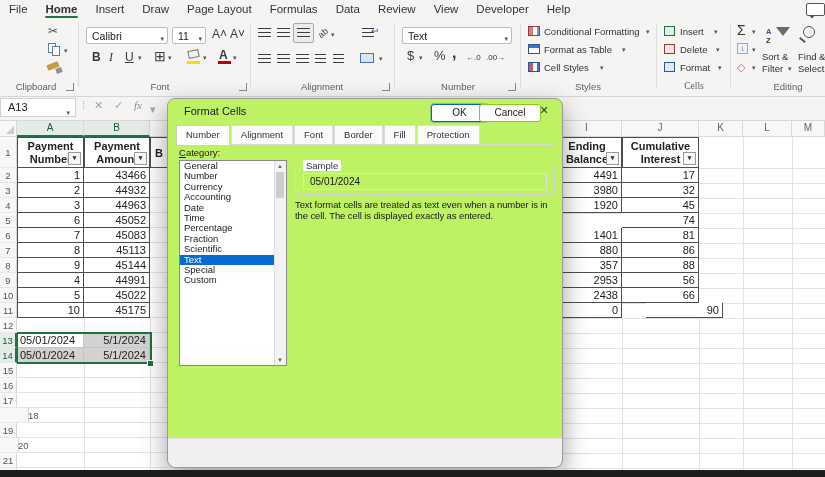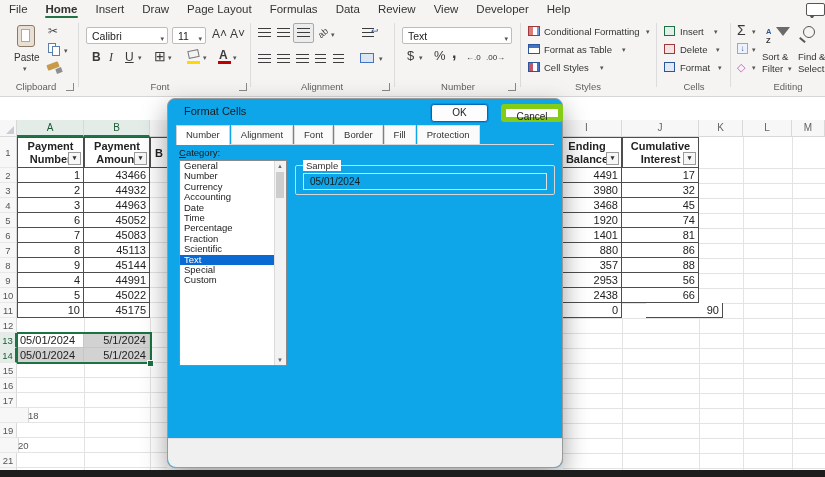--- a/index.html
+++ b/index.html
@@ -43,21 +43,21 @@
   .td{position:absolute;background:#fff;border-right:1px solid #4d4d4d;border-bottom:1px solid #4d4d4d;box-sizing:border-box;font-size:11px;line-height:14px;text-align:right;padding-right:3px;z-index:2;}
   .td.first{border-left:1px solid #4d4d4d;}
   .fbtn{position:absolute;right:2px;bottom:2px;width:11px;height:11px;border:1px solid #9a9a9a;background:#f7f7f7;font-size:7px;line-height:9px;text-align:center;color:#333;z-index:3;}
   .dcell{position:absolute;box-sizing:border-box;font-size:11px;line-height:15px;padding:0 3px;z-index:2;border-right:1px solid #c6c6c6;border-bottom:1px solid #c6c6c6;}
   #selbox{position:absolute;left:16px;top:332px;width:136px;height:32px;border:2px solid #1a7340;box-sizing:border-box;z-index:3;}
   #selhandle{position:absolute;left:147px;top:360px;width:5px;height:5px;background:#1a7340;border:1px solid #fff;z-index:3;}
   #corner{position:absolute;left:0;top:120px;width:17px;height:17px;background:#f7f7f7;border-right:1px solid #d9d9d9;border-bottom:1px solid #d9d9d9;box-sizing:border-box;z-index:4;}
   #corner::after{content:"";position:absolute;right:2px;bottom:2px;border-left:8px solid transparent;border-bottom:8px solid #c9cdd2;}
   #bottomstrip{position:absolute;left:0;top:470px;width:825px;height:7px;background:#1d1d1d;z-index:11;}
   
-  #dialog{position:absolute;left:167px;top:98px;width:396px;height:370px;background:#0ea5e9;border:1px solid #9a9a9a;border-radius:8px;box-shadow:0 10px 26px rgba(0,0,0,.38);box-sizing:border-box;z-index:9;}
+  #dialog{position:absolute;left:167px;top:98px;width:396px;height:370px;background:#bef264;border:1px solid #9a9a9a;border-radius:8px;box-shadow:0 10px 26px rgba(0,0,0,.38);box-sizing:border-box;z-index:9;}
   #dlg-title{position:absolute;left:16px;top:6px;font-size:11px;color:#1a1a1a;}
   #dlg-help{position:absolute;left:338px;top:5px;width:18px;height:15px;text-align:center;font-size:11px;color:#333;}
   #dlg-close{position:absolute;left:366px;top:5px;width:20px;height:15px;text-align:center;font-size:11px;color:#333;}
   #dlg-tabs{position:absolute;left:8px;top:26px;right:8px;display:flex;border-bottom:1px solid #d9d9d9;align-items:flex-end;}
   .dtab{font-size:9.5px;line-height:12px;padding:3px 9px 3px 9px;border:1px solid #dcdcdc;border-bottom:none;background:#fafafa;margin-right:1px;color:#333;}
   .dtab.active{background:#fff;position:relative;margin-bottom:-1px;padding-bottom:4px;border-color:#cfcfcf;}
   #dlg-cat-label{position:absolute;left:11px;top:48px;font-size:9.5px;color:#1a1a1a;}
   #dlg-cat-label::first-letter{text-decoration:underline;}
   #cat-list{position:absolute;left:11px;top:61px;width:108px;height:206px;border:1px solid #8a8a8a;background:#fff;box-sizing:border-box;overflow:hidden;}
   .cat{font-size:9.5px;line-height:10.4px;height:10.4px;padding-left:4px;color:#1a1a1a;white-space:nowrap;}
@@ -65,21 +65,21 @@
   #cat-scroll{position:absolute;right:0;top:0;bottom:0;width:11px;background:#f2f2f2;border-left:1px solid #dcdcdc;}
   .sbarrow{position:absolute;left:0;width:10px;height:10px;font-size:6px;line-height:10px;text-align:center;color:#666;}
   #sb-thumb{position:absolute;left:1px;top:11px;width:8px;height:26px;background:#cdcdcd;}
   #sample-group{position:absolute;left:127px;top:66px;width:260px;height:30px;border:1px solid #d6d6d6;border-radius:2px;box-sizing:border-box;}
   #sample-legend{position:absolute;left:7px;top:-6px;background:#fff;padding:0 3px;font-size:9.5px;color:#333;}
   #sample-field{position:absolute;left:7px;top:7px;width:244px;height:17px;border:1px solid #e0e0e0;box-sizing:border-box;font-size:10px;line-height:15px;padding-left:6px;color:#1a1a1a;}
   #dlg-desc{position:absolute;left:127px;top:101px;width:266px;font-size:9.5px;line-height:10.5px;color:#1a1a1a;letter-spacing:-0.1px;}
   #dlg-footer{position:absolute;left:0;right:0;bottom:0;height:28px;background:#f0f0f0;border-top:1px solid #e0e0e0;border-radius:0 0 8px 8px;}
   .dbtn{position:absolute;top:5px;height:18px;box-sizing:border-box;background:#fdfdfd;border-radius:3px;font-size:10px;line-height:16px;text-align:center;color:#1a1a1a;}
   #btn-ok{left:263px;width:57px;border:1px solid #0067c0;box-shadow:0 0 0 1px rgba(0,103,192,.30);}
-  #btn-cancel{left:333px;width:62px;border:5px solid #84cc16;}
+  #btn-cancel{left:311px;width:62px;border:1px solid #84cc16;}
 </style>
 </head>
 <body>
 
 <div id="app">
 
   <div id="menubar">
     <div id="menu-tabs">
         <div class="mtab">File</div>
         <div class="mtab active">Home</div>
@@ -91,27 +91,20 @@
         <div class="mtab">Review</div>
         <div class="mtab">View</div>
         <div class="mtab">Developer</div>
         <div class="mtab">Help</div>
       </div>
     <div class="comments"></div>
   </div>
 
   <div id="ribbon">
 
-    <div class="abs" style="left:10px;top:6px;width:34px;height:56px;">
-      <div class="sq" style="left:7px;top:1px;width:18px;height:22px;border:1.4px solid #8a7a66;border-radius:3px;background:#e8e0d4;">
-        <div class="sq" style="left:3px;top:3px;width:9px;height:13px;background:#fff;border:1px solid #b5a996;"></div>
-      </div>
-      <div class="smalltxt" style="left:4px;top:28px;font-size:10px;">Paste</div>
-      <div class="dd" style="position:absolute;left:13px;top:41px;">▾</div>
-    </div>
     <div class="ib" style="left:48px;top:6px;color:#444;">✂</div>
     <div class="sq" style="left:48px;top:25px;width:8px;height:10px;border:1.2px solid #5a7fae;background:#fff;"></div>
     <div class="sq" style="left:52px;top:28px;width:8px;height:10px;border:1.2px solid #5a7fae;background:#fff;"></div>
     <div class="dd" style="position:absolute;left:64px;top:29px;">▾</div>
     <div class="sq" style="left:47px;top:45px;width:12px;height:6px;background:#c89b4a;border-radius:1px;transform:rotate(-20deg);"></div>
     <div class="sq" style="left:56px;top:50px;width:6px;height:5px;background:#8f8f8f;transform:rotate(-20deg);"></div>
     <div class="glabel" style="left:8px;width:56px;">Clipboard</div>
     <div class="launch" style="left:66px;"></div>
     <div class="vdiv" style="left:78px;"></div>
 
@@ -180,21 +173,21 @@
 
     <div class="sq" style="left:664px;top:8px;width:11px;height:10px;border:1px solid #1e7145;background:#e2efe8;"></div>
     <div class="smalltxt" style="left:680px;top:8px;">Insert</div>
     <div class="dd" style="position:absolute;left:714px;top:10px;">▾</div>
     <div class="sq" style="left:664px;top:26px;width:11px;height:10px;border:1px solid #9a3a3a;background:#f6e2e2;"></div>
     <div class="smalltxt" style="left:680px;top:26px;">Delete</div>
     <div class="dd" style="position:absolute;left:716px;top:28px;">▾</div>
     <div class="sq" style="left:664px;top:44px;width:11px;height:10px;border:1px solid #2b579a;background:#e2e9f6;"></div>
     <div class="smalltxt" style="left:680px;top:44px;">Format</div>
     <div class="dd" style="position:absolute;left:718px;top:46px;">▾</div>
-    <div class="glabel" style="left:664px;width:60px;">Cells</div>
+    <div class="glabel" style="left:664px;width:60px;font-family:Liberation Serif, serif;">Cells</div>
     <div class="vdiv" style="left:730px;"></div>
 
     <div class="ib" style="left:737px;top:5px;font-size:14px;">Σ</div>
     <div class="dd" style="position:absolute;left:752px;top:10px;">▾</div>
     <div class="sq" style="left:737px;top:25px;width:11px;height:11px;border:1px solid #8eaadb;background:#eef3fb;font-size:8px;line-height:10px;text-align:center;color:#2b579a;">↓</div>
     <div class="dd" style="position:absolute;left:752px;top:28px;">▾</div>
     <div class="ib" style="left:737px;top:42px;font-size:11px;color:#c35bc0;">◇</div>
     <div class="dd" style="position:absolute;left:752px;top:46px;">▾</div>
     <div class="smalltxt" style="left:766px;top:8px;font-size:7.5px;color:#2b579a;font-weight:700;">A</div>
     <div class="smalltxt" style="left:766px;top:17px;font-size:7.5px;color:#333;font-weight:700;">Z</div>
@@ -202,20 +195,31 @@
     <div class="smalltxt" style="left:762px;top:33px;">Sort &amp;</div>
     <div class="smalltxt" style="left:762px;top:45px;">Filter</div>
     <div class="dd" style="position:absolute;left:788px;top:47px;">▾</div>
     <div class="sq" style="left:803px;top:8px;width:12px;height:12px;border:1.6px solid #555;border-radius:50%;"></div>
     <div class="sq" style="left:799px;top:21px;width:7px;height:1.8px;background:#555;transform:rotate(40deg);"></div>
     <div class="smalltxt" style="left:798px;top:33px;">Find &amp;</div>
     <div class="smalltxt" style="left:798px;top:45px;">Select</div>
     <div class="glabel" style="left:758px;width:60px;">Editing</div>
   </div>
 
+  <div id="fbar">
+    <div id="namebox">
+      <span>A13</span>
+      <span class="dd">▾</span>
+    </div>
+    <div class="fico" style="left:82px;color:#bdbdbd;">⁞</div>
+    <div class="fico" style="left:94px;">✕</div>
+    <div class="fico" style="left:114px;">✓</div>
+    <div class="fico" style="left:134px;font-style:italic;font-family:'Liberation Serif',serif;color:#8a8a8a;">fx</div>
+    <div class="fico dd" style="left:150px;top:7px;">▾</div>
+  </div>
 
   <div id="corner"></div>
   <div id="sheet">
       <div class="colH sel" style="left: 17px; width: 67px;">A</div>
       <div class="colH sel" style="left: 84px; width: 66px;">B</div>
       <div class="colH" style="left: 150px; width: 67px;">C</div>
       <div class="colH" style="left: 552px; width: 70px;">I</div>
       <div class="colH" style="left: 622px; width: 77px;">J</div>
       <div class="colH" style="left: 699px; width: 44px;">K</div>
       <div class="colH" style="left: 743px; width: 49px;">L</div>
@@ -290,21 +294,21 @@
       <div class="td first" style="left: 17px; top: 288px; width: 67px; height: 15px;">5</div>
       <div class="td" style="left: 84px; top: 288px; width: 66px; height: 15px;">45022</div>
       <div class="td first" style="left: 17px; top: 303px; width: 67px; height: 15px;">10</div>
       <div class="td" style="left: 84px; top: 303px; width: 66px; height: 15px;">45175</div>
       <div class="td first" style="left: 552px; top: 168px; width: 70px; height: 15px;">4491</div>
       <div class="td" style="left: 622px; top: 168px; width: 77px; height: 15px;">17</div>
       <div class="td first" style="left: 552px; top: 183px; width: 70px; height: 15px;">3980</div>
       <div class="td" style="left: 622px; top: 183px; width: 77px; height: 15px;">32</div>
       <div class="td first" style="left: 552px; top: 198px; width: 70px; height: 15px;">3468</div>
       <div class="td" style="left: 622px; top: 198px; width: 77px; height: 15px;">45</div>
-      <div class="td first" style="left: 552px; top: 213px; width: 70px; height: 15px;">1920</div>
+      <div class="td first" style="left: 552px; top: 198px; width: 70px; height: 15px;">1920</div>
       <div class="td" style="left: 622px; top: 213px; width: 77px; height: 15px;">74</div>
       <div class="td first" style="left: 552px; top: 228px; width: 70px; height: 15px;">1401</div>
       <div class="td" style="left: 622px; top: 228px; width: 77px; height: 15px;">81</div>
       <div class="td first" style="left: 552px; top: 243px; width: 70px; height: 15px;">880</div>
       <div class="td" style="left: 622px; top: 243px; width: 77px; height: 15px;">86</div>
       <div class="td first" style="left: 552px; top: 258px; width: 70px; height: 15px;">357</div>
       <div class="td" style="left: 622px; top: 258px; width: 77px; height: 15px;">88</div>
       <div class="td first" style="left: 552px; top: 273px; width: 70px; height: 15px;">2953</div>
       <div class="td" style="left: 622px; top: 273px; width: 77px; height: 15px;">56</div>
       <div class="td first" style="left: 552px; top: 288px; width: 70px; height: 15px;">2438</div>
@@ -350,19 +354,20 @@
       <div id="cat-scroll">
         <div class="sbarrow" style="top:0;">▲</div>
         <div id="sb-thumb"></div>
         <div class="sbarrow" style="bottom:0;">▼</div>
       </div>
     </div>
     <div id="sample-group">
       <div id="sample-legend">Sample</div>
       <div id="sample-field">05/01/2024</div>
     </div>
+    <div id="dlg-desc">Text format cells are treated as text even when a number is in the cell. The cell is displayed exactly as entered.</div>
     <div id="dlg-footer"></div>
     <div class="dbtn" id="btn-ok">OK</div>
     <div class="dbtn" id="btn-cancel">Cancel</div>
   </div>
 
   <div id="bottomstrip"></div>
 </div>
 
 </body></html>

